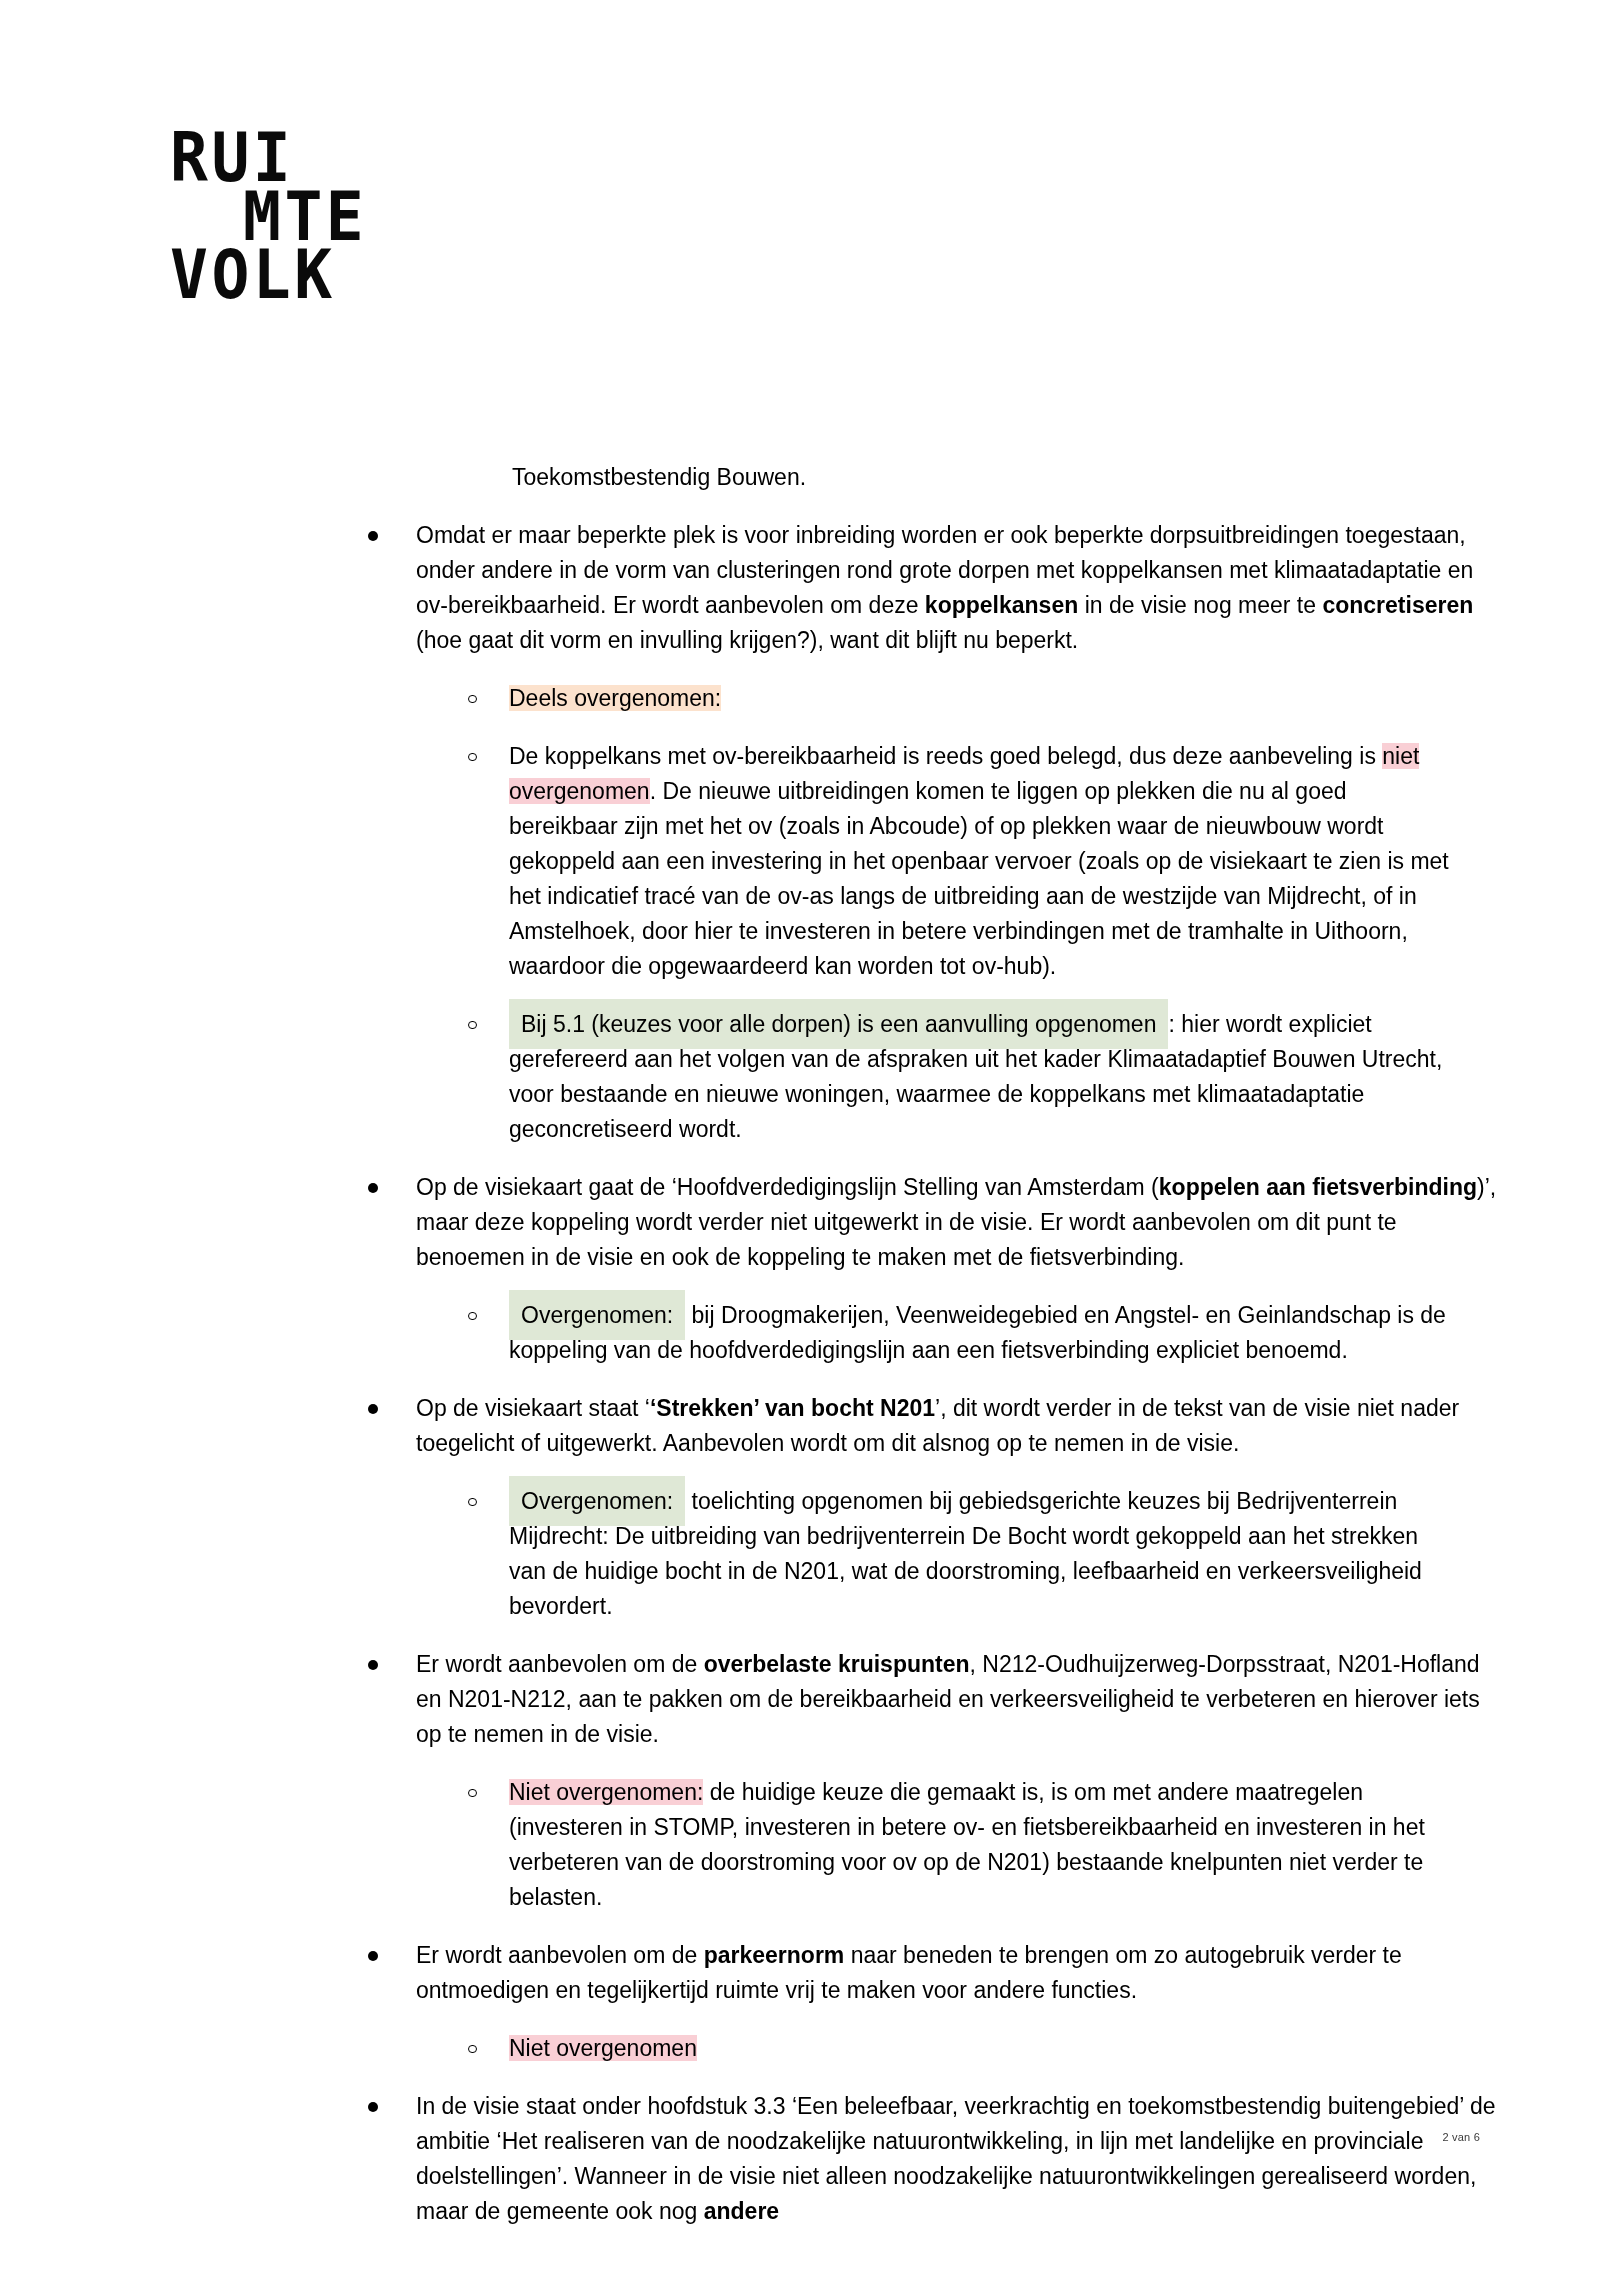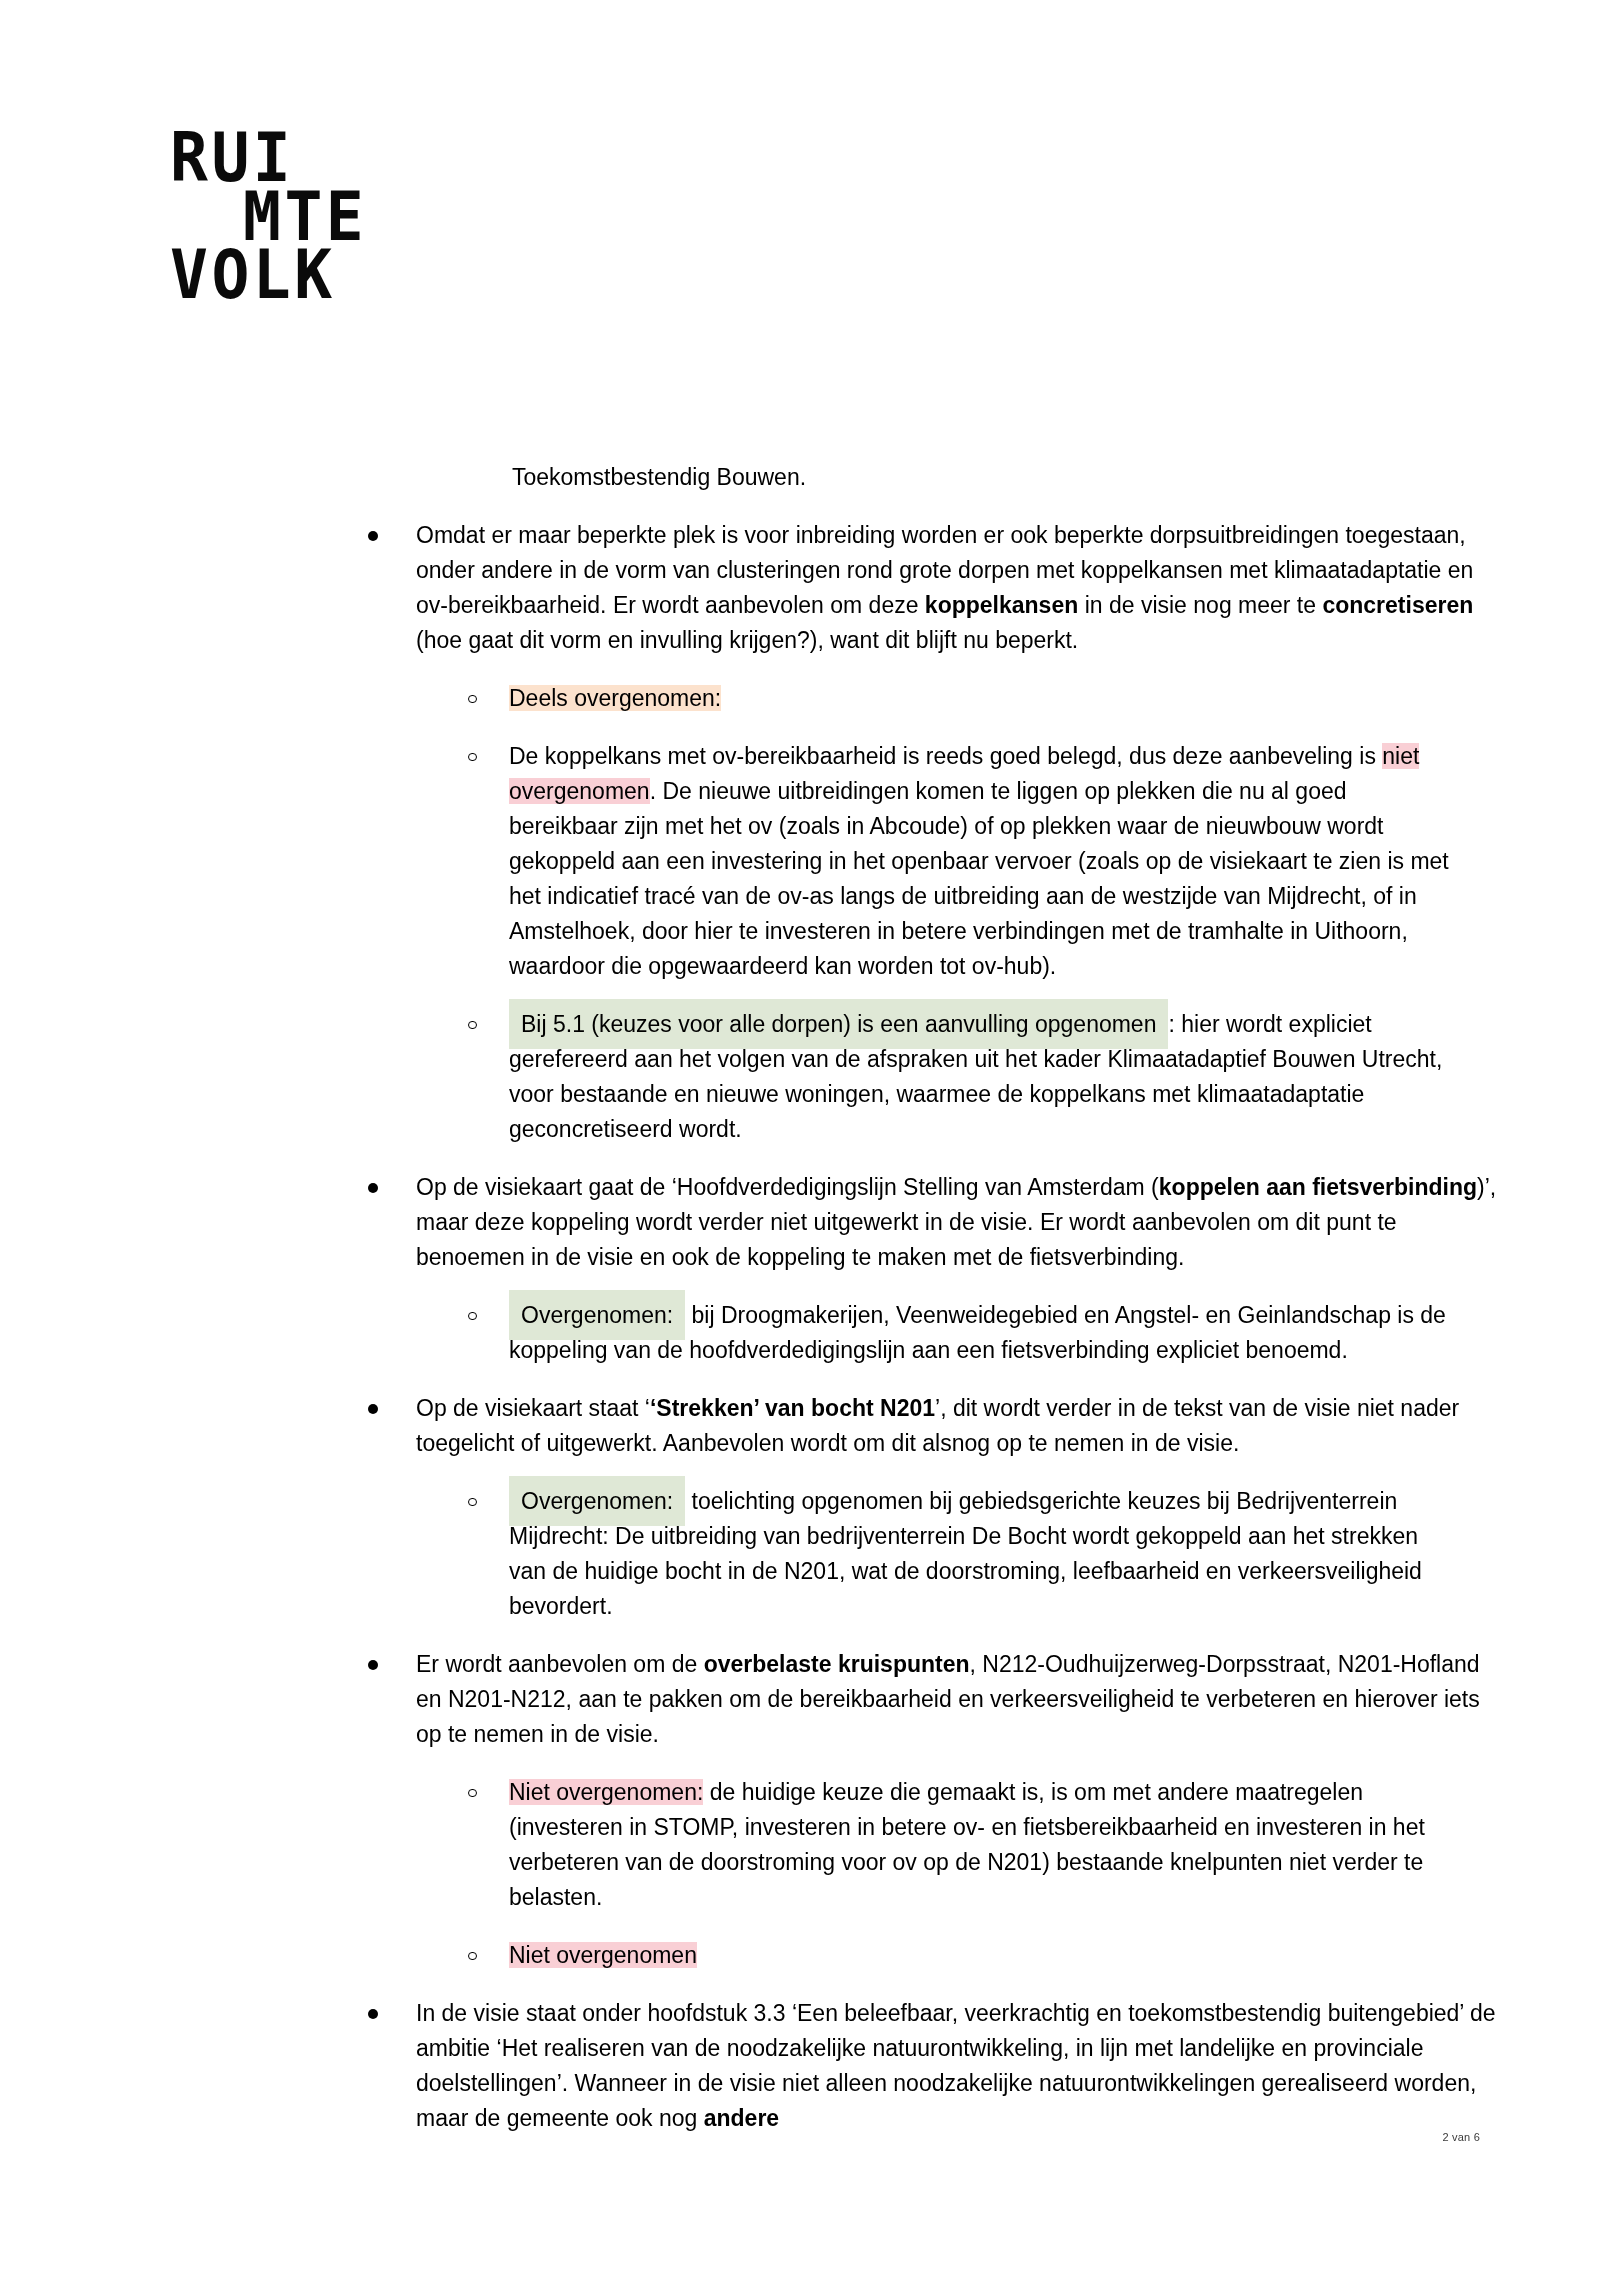--- a/index.html
+++ b/index.html
@@ -166,20 +166,23 @@
     </p>
 
     <p class="para lvl1 bullet-disc">
       <span>Er wordt aanbevolen om de </span><b>overbelaste kruispunten</b><span>, N212-Oudhuijzerweg-Dorpsstraat, N201-Hofland en N201-N212, aan te pakken om de bereikbaarheid en verkeersveiligheid te verbeteren en hierover iets op te nemen in de visie.</span>
     </p>
 
     <p class="para lvl2 bullet-circle">
       <mark class="hl-pink">Niet overgenomen:</mark><span> de huidige keuze die gemaakt is, is om met andere maatregelen (investeren in STOMP, investeren in betere ov- en fietsbereikbaarheid en investeren in het verbeteren van de doorstroming voor ov op de N201) bestaande knelpunten niet verder te belasten.</span>
     </p>
 
+    <p class="para lvl1 bullet-disc">
+      <span>Er wordt aanbevolen om de </span><b>parkeernorm</b><span> naar beneden te brengen om zo autogebruik verder te ontmoedigen en tegelijkertijd ruimte vrij te maken voor andere functies.</span>
+    </p>
 
     <p class="para lvl2 bullet-circle">
       <mark class="hl-pink">Niet overgenomen</mark>
     </p>
 
     <p class="para lvl1 bullet-disc">
       <span>In de visie staat onder hoofdstuk 3.3 ‘Een beleefbaar, veerkrachtig en toekomstbestendig buitengebied’ de ambitie ‘Het realiseren van de noodzakelijke natuurontwikkeling, in lijn met landelijke en provinciale doelstellingen’. Wanneer in de visie niet alleen noodzakelijke natuurontwikkelingen gerealiseerd worden, maar de gemeente ook nog </span><b>andere</b>
     </p>
 
   </div>

